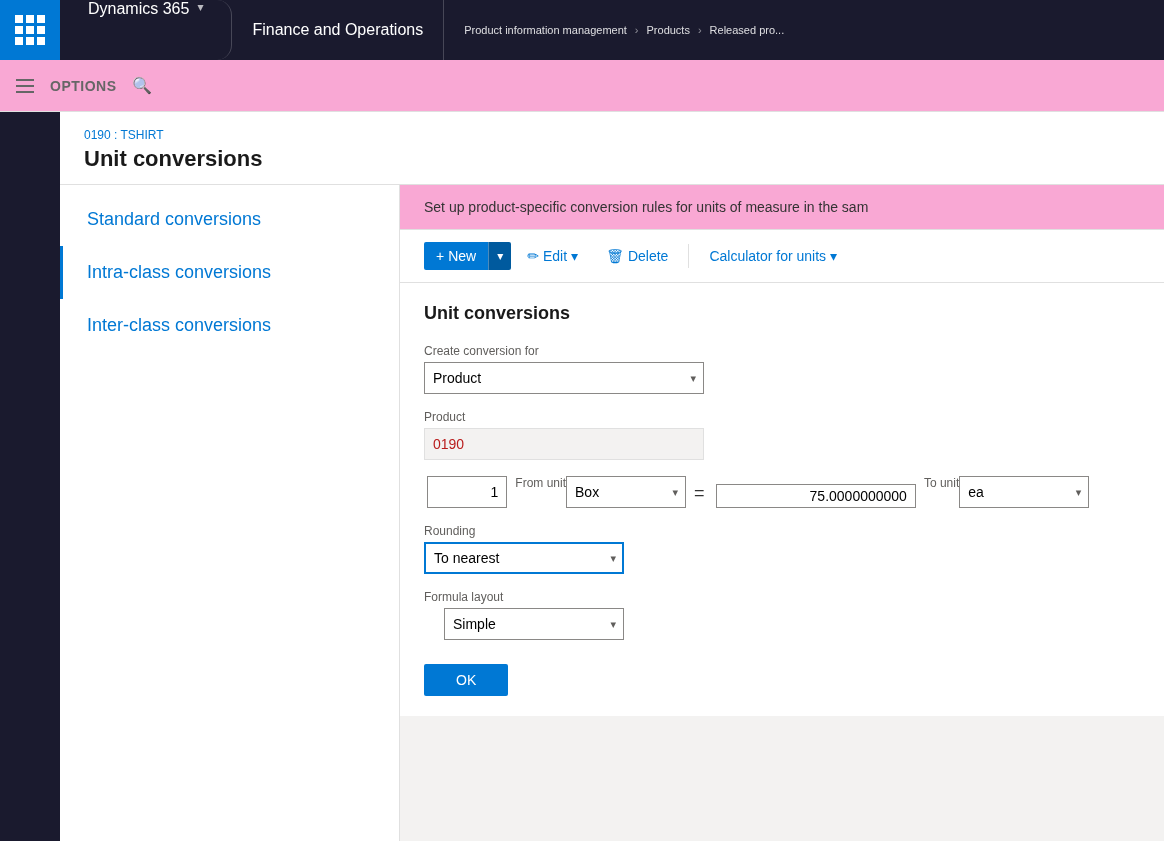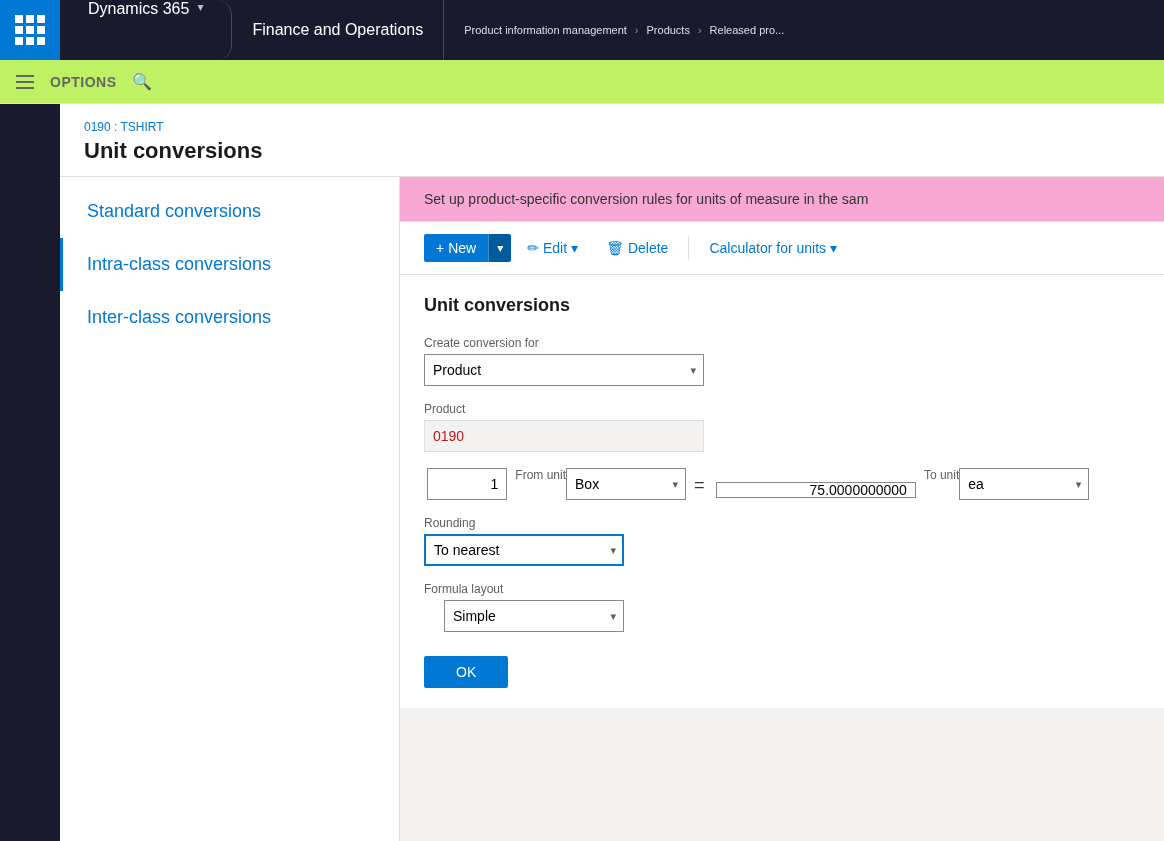--- a/index.html
+++ b/index.html
@@ -68,22 +68,22 @@
       padding: 0 20px;
       color: rgba(255,255,255,0.85);
       font-size: 11px;
       gap: 8px;
     }
     .nav-breadcrumb span { cursor: pointer; }
     .breadcrumb-sep { color: rgba(255,255,255,0.5); }
 
     
     .secondary-toolbar {
-      height: 44px;
-      background: #bef264;
+      height: 52px;
+      background: #f9a8d4;
       border-bottom: 1px solid #e0e0e0;
       display: flex;
       align-items: center;
       padding: 0 16px;
       gap: 16px;
     }
     .hamburger-icon {
       cursor: pointer;
       display: flex;
       flex-direction: column;
@@ -312,21 +312,21 @@
       font-size: 14px;
       text-align: right;
     }
     .conv-equals {
       font-size: 18px;
       color: #333;
       padding-bottom: 4px;
     }
     .conv-input-large {
       width: 200px;
-      height: 16px;
+      height: 24px;
       border: 1px solid #8a8886;
       background: white;
       padding: 0 8px;
       font-size: 14px;
       text-align: right;
     }
 
     
     .btn-ok {
       background: #0078d4;

